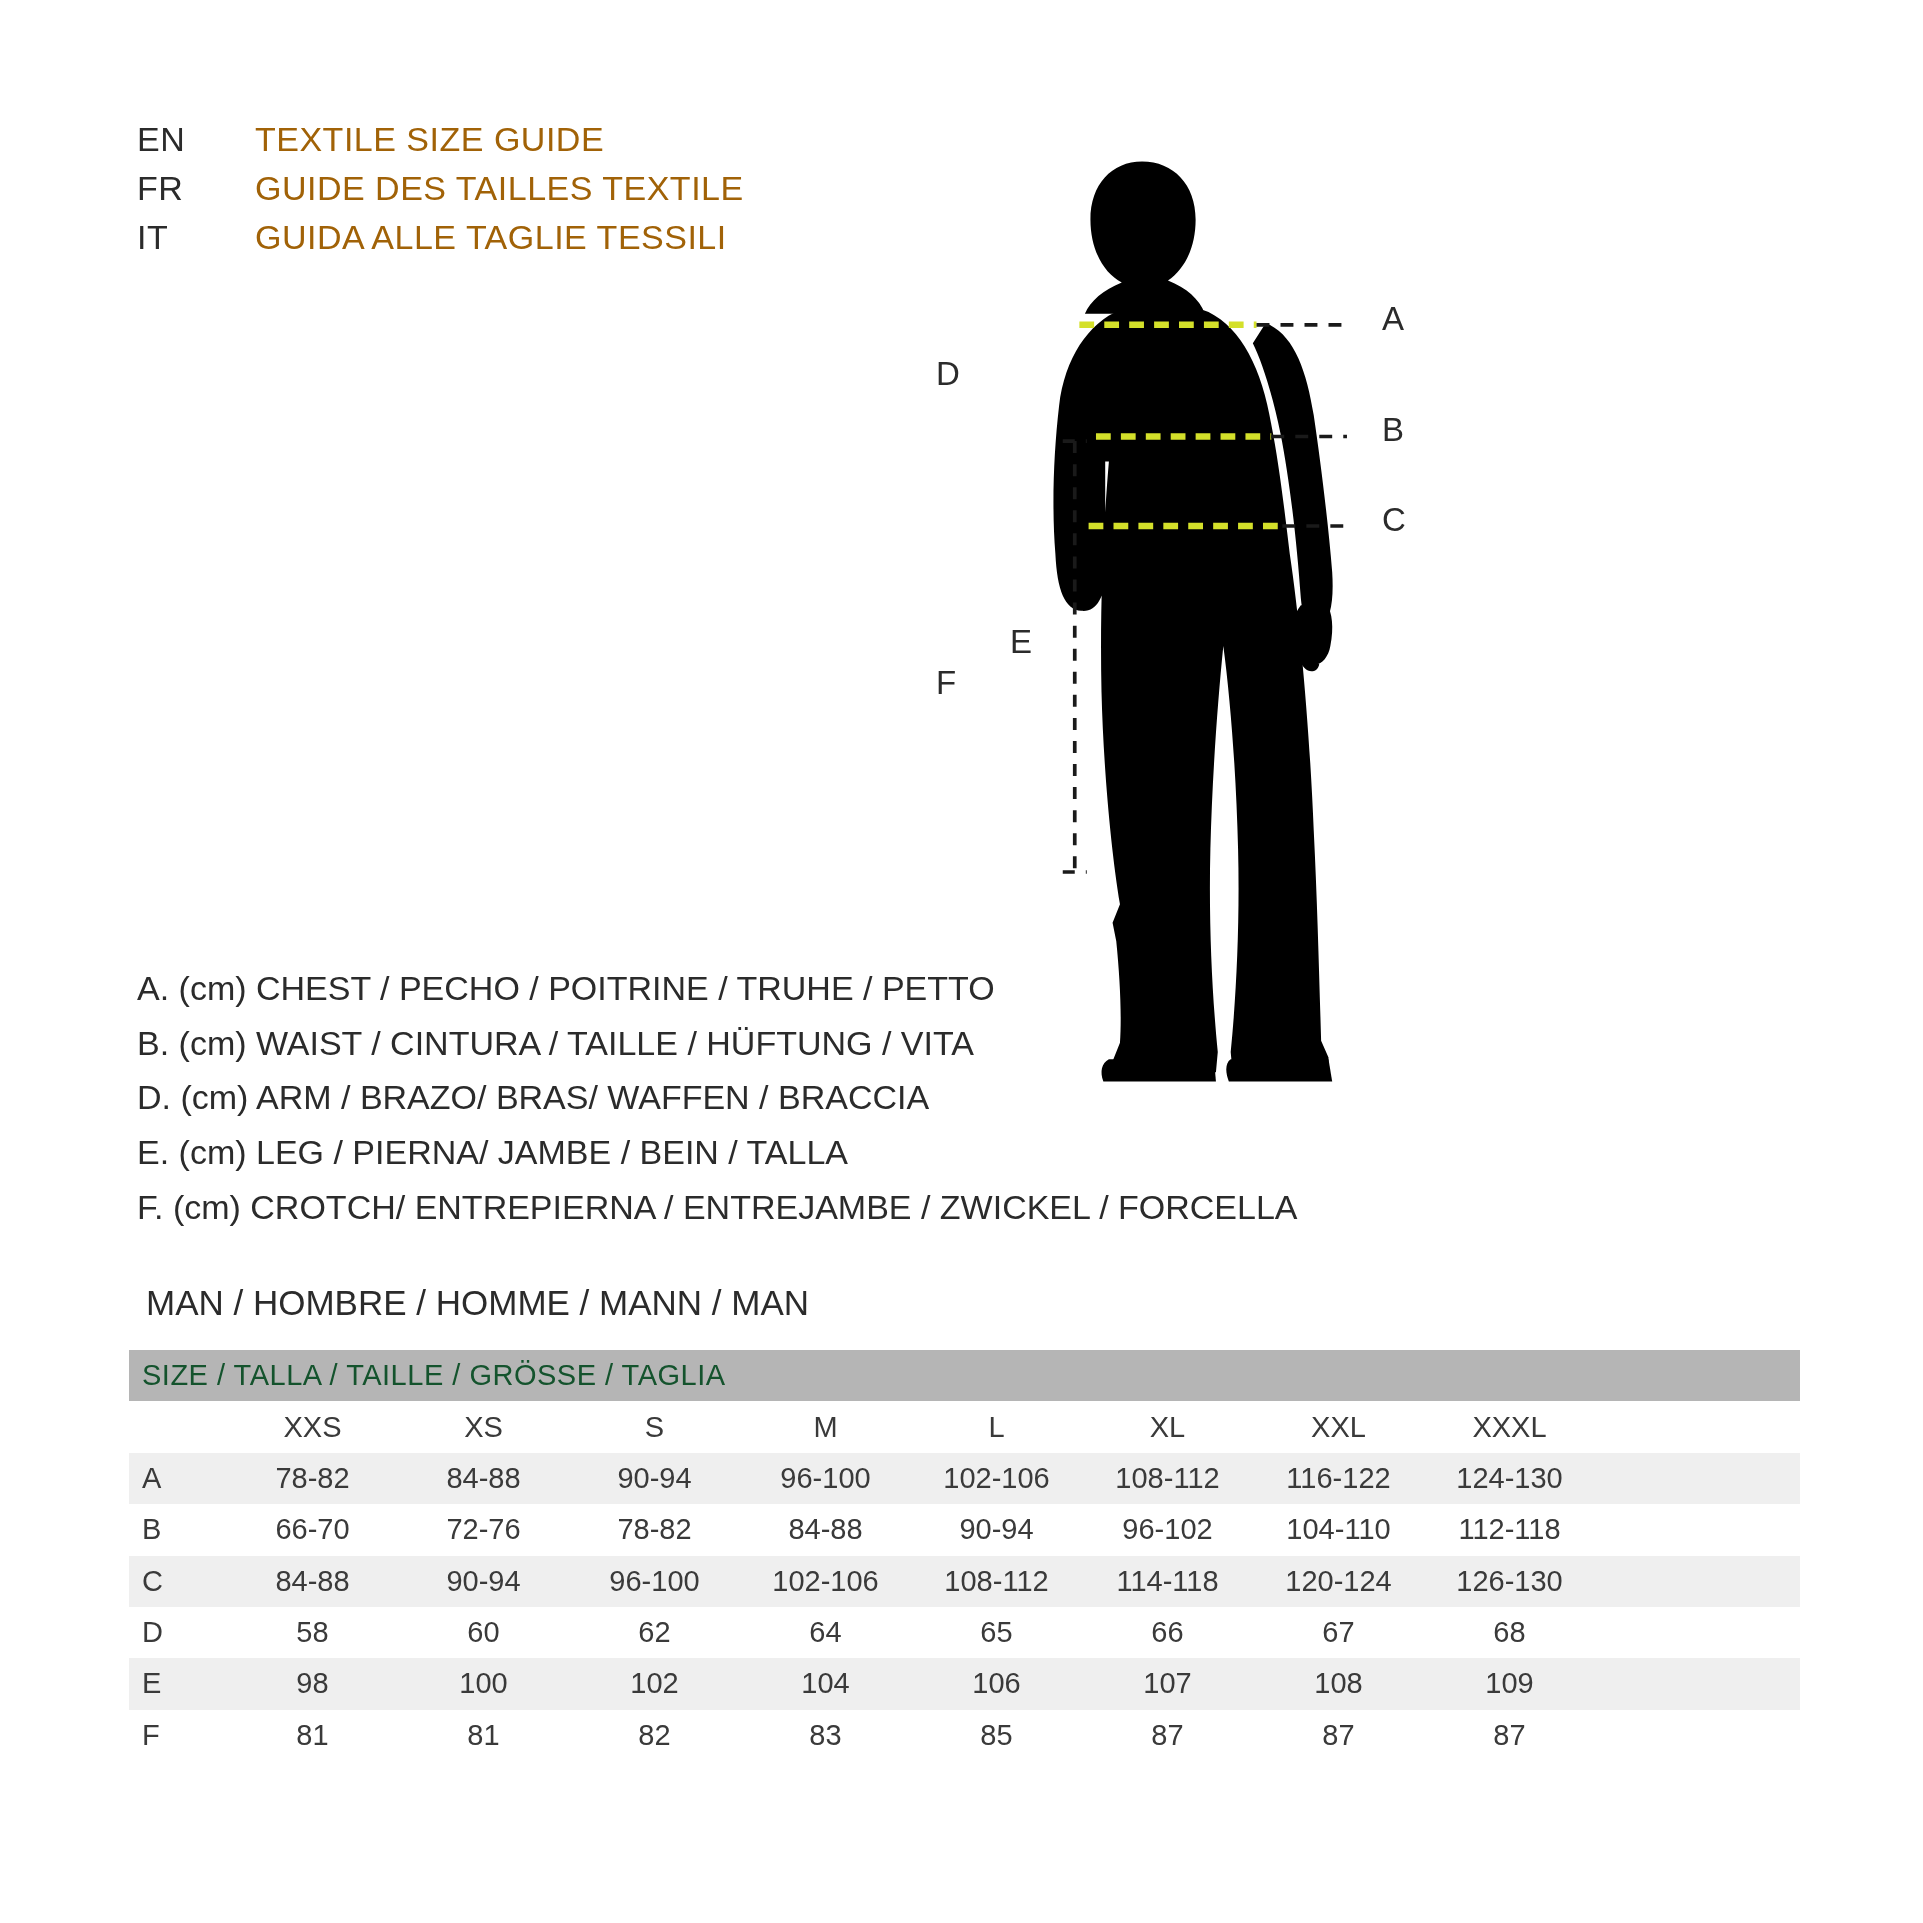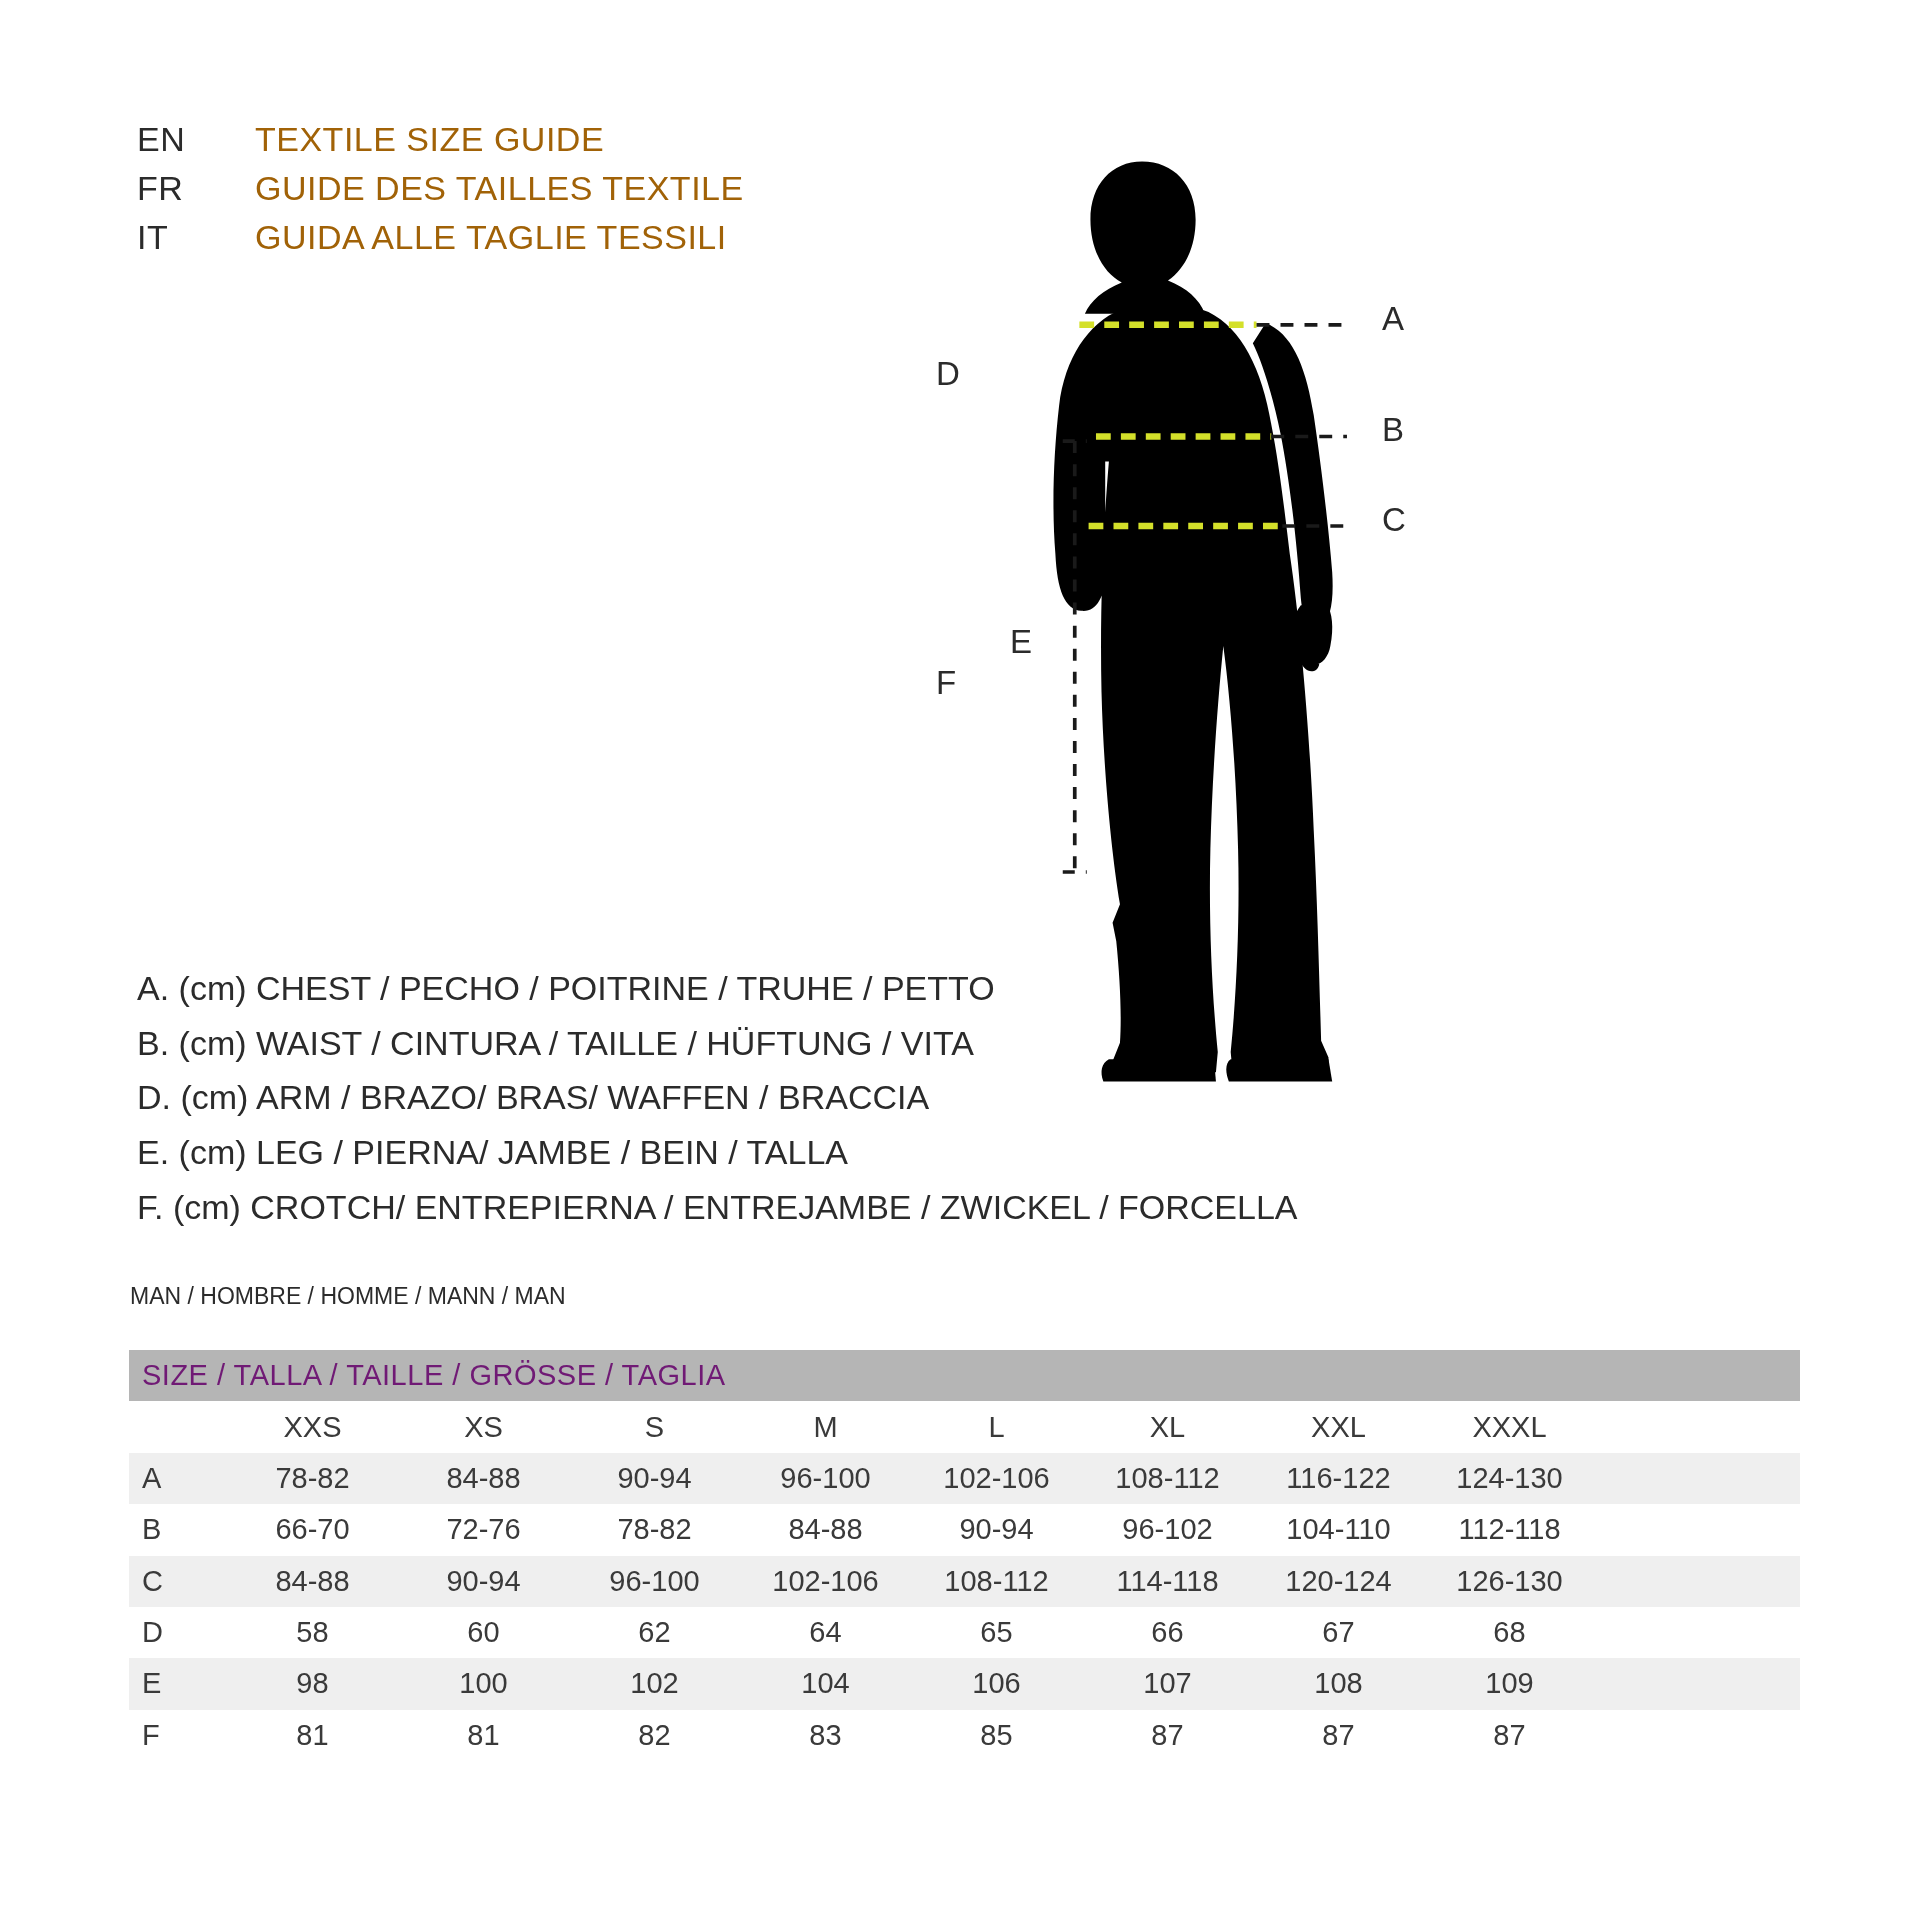--- a/index.html
+++ b/index.html
@@ -49,23 +49,23 @@
     width: 1200px;
   }
   .legend-row {
     font-size: 34px;
     color: #2b2b2b;
     margin-bottom: 15.7px;
     white-space: nowrap;
   }
   #gender-line {
     position: absolute;
-    left: 130px;
+    left: 146px;
     top: 1283px;
-    font-size: 23px;
+    font-size: 35px;
     color: #2b2b2b;
     white-space: nowrap;
   }
 
   
   #diagram {
     position: absolute;
     left: 1024px;
     top: 92px;
     width: 812px;
@@ -84,21 +84,21 @@
   #size-table td, #size-table th {
     font-size: 29px;
     font-weight: normal;
     color: #3a3a3a;
     padding: 9.2px 0;
     text-align: center;
     white-space: nowrap;
   }
   #size-table .banner-cell {
     background: #b5b5b5;
-    color: #701a75;
+    color: #14532d;
     text-align: left;
     padding-left: 13px;
     font-size: 29px;
     letter-spacing: 0.5px;
   }
   #size-table tr.alt td { background: #efefef; }
   #size-table td.rowlabel {
     width: 85px;
     text-align: left;
     padding-left: 13px;

